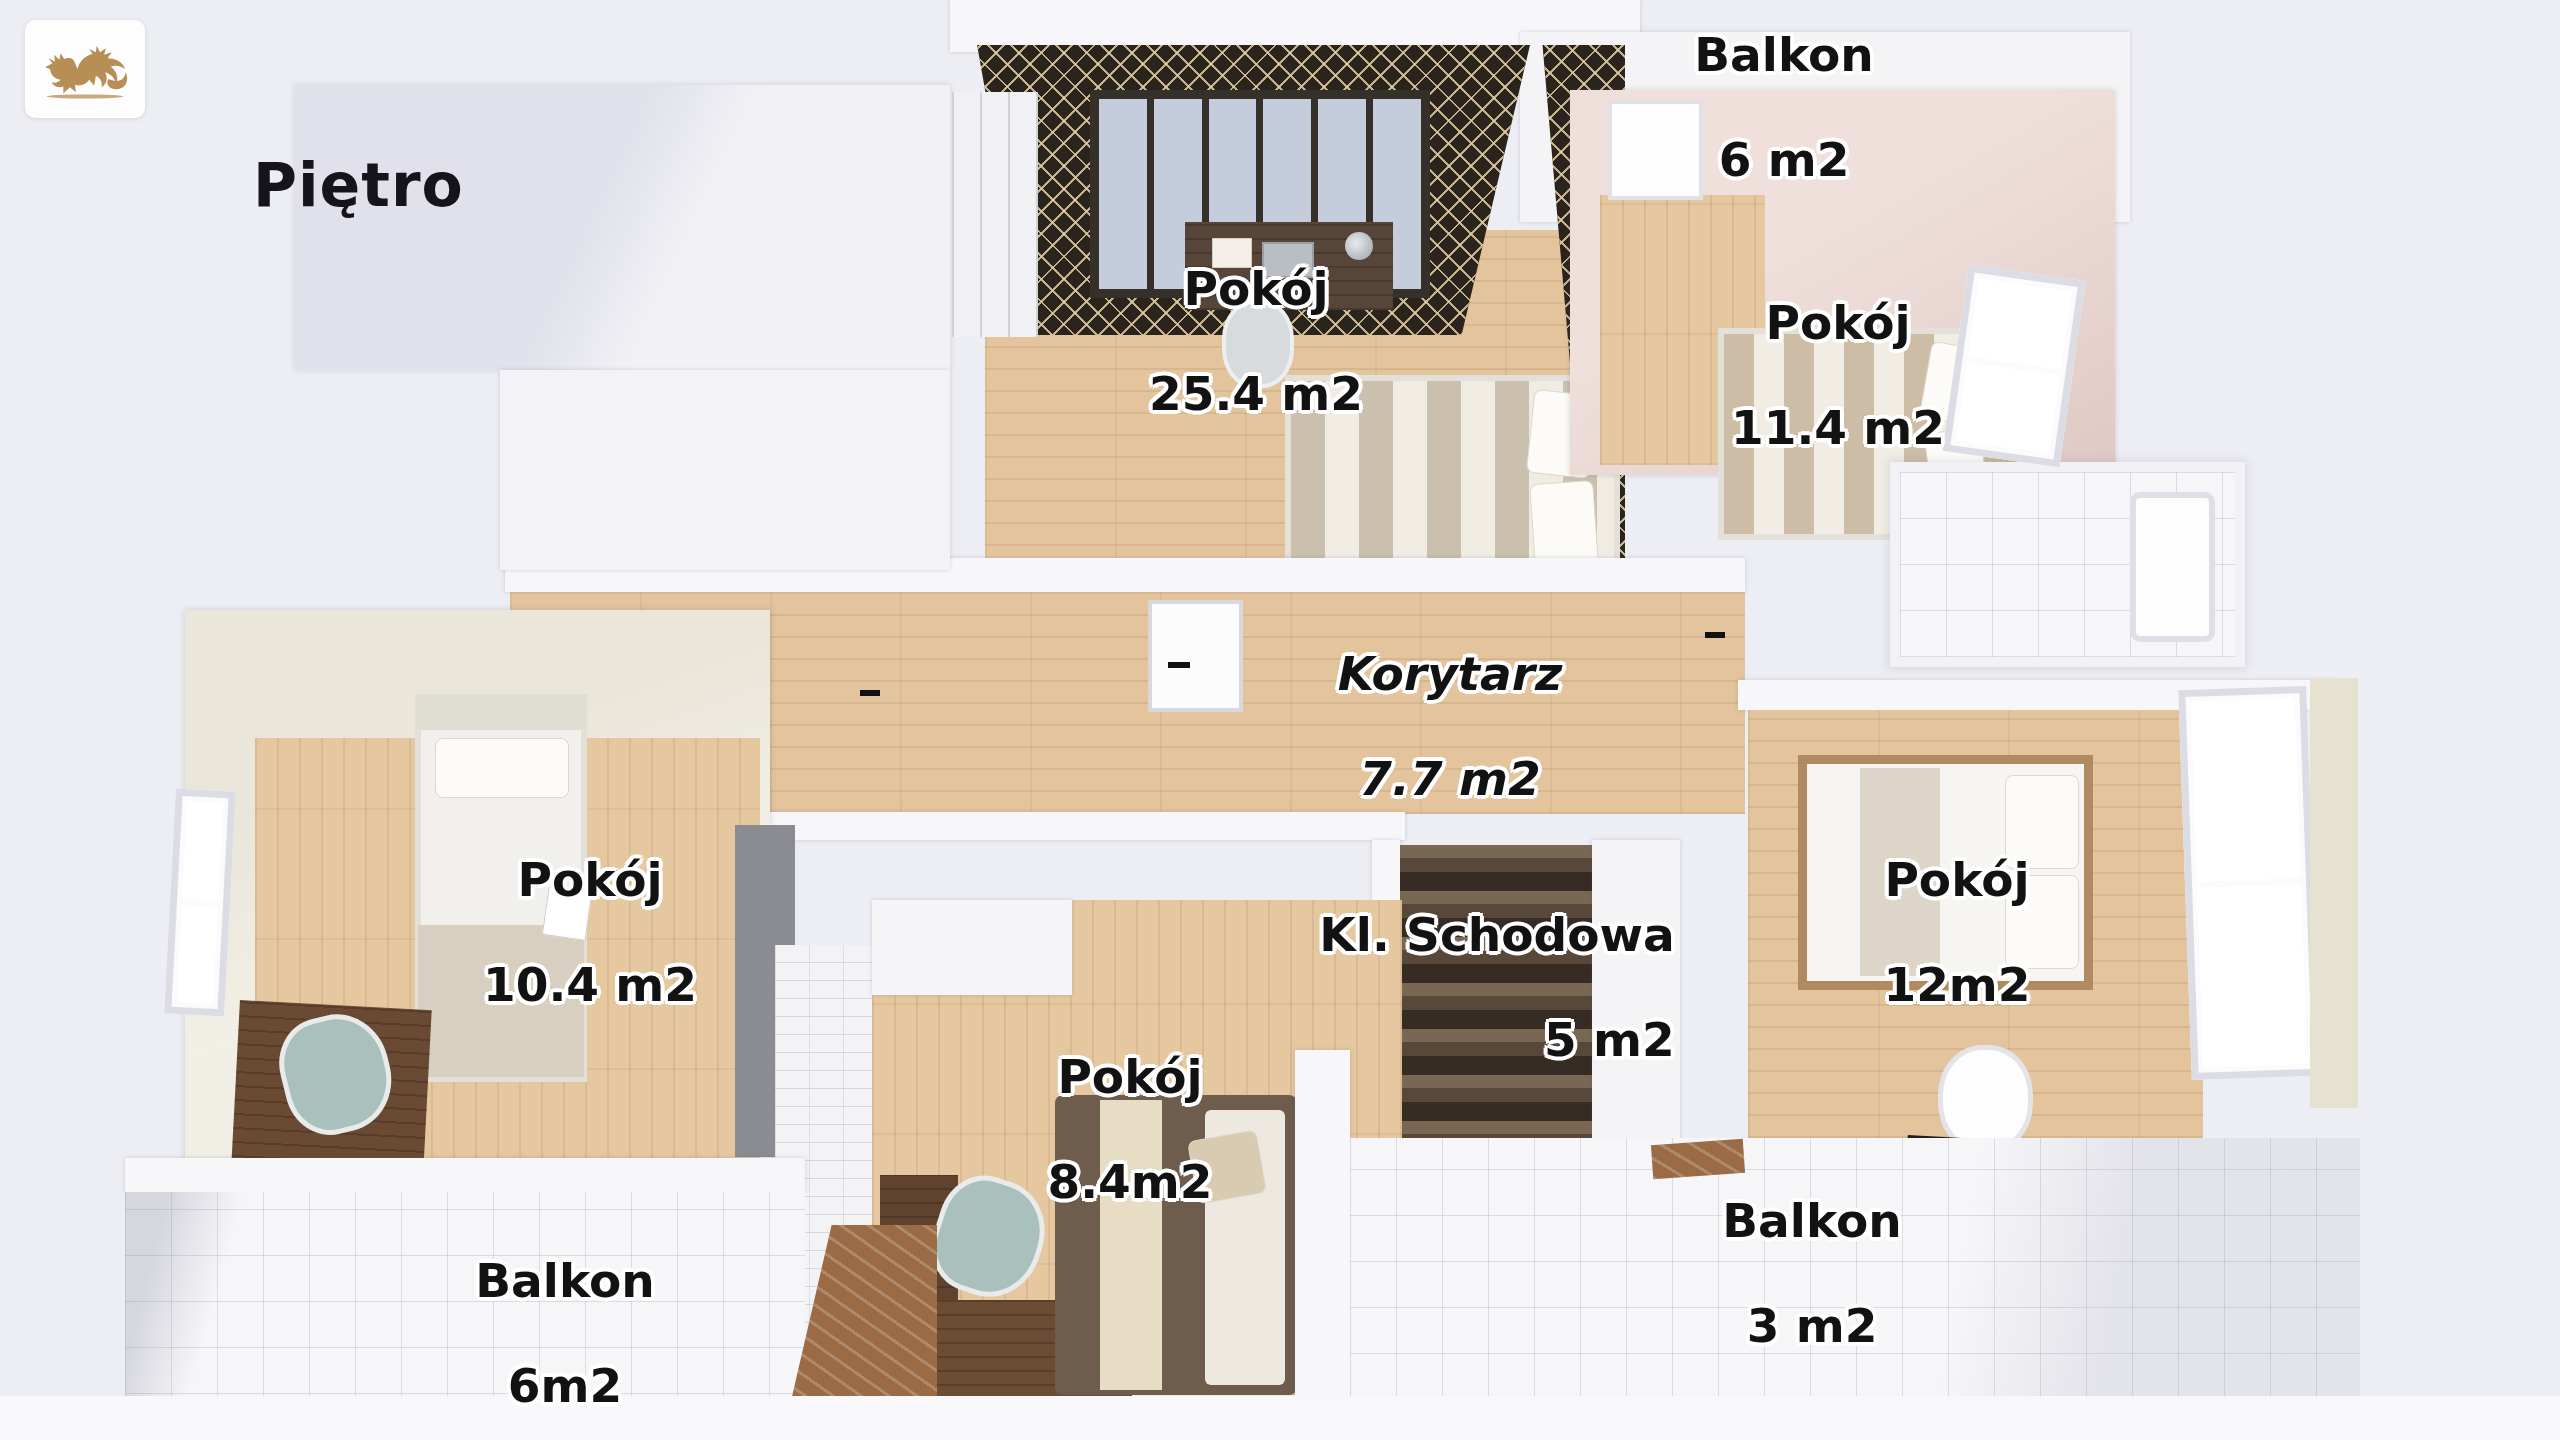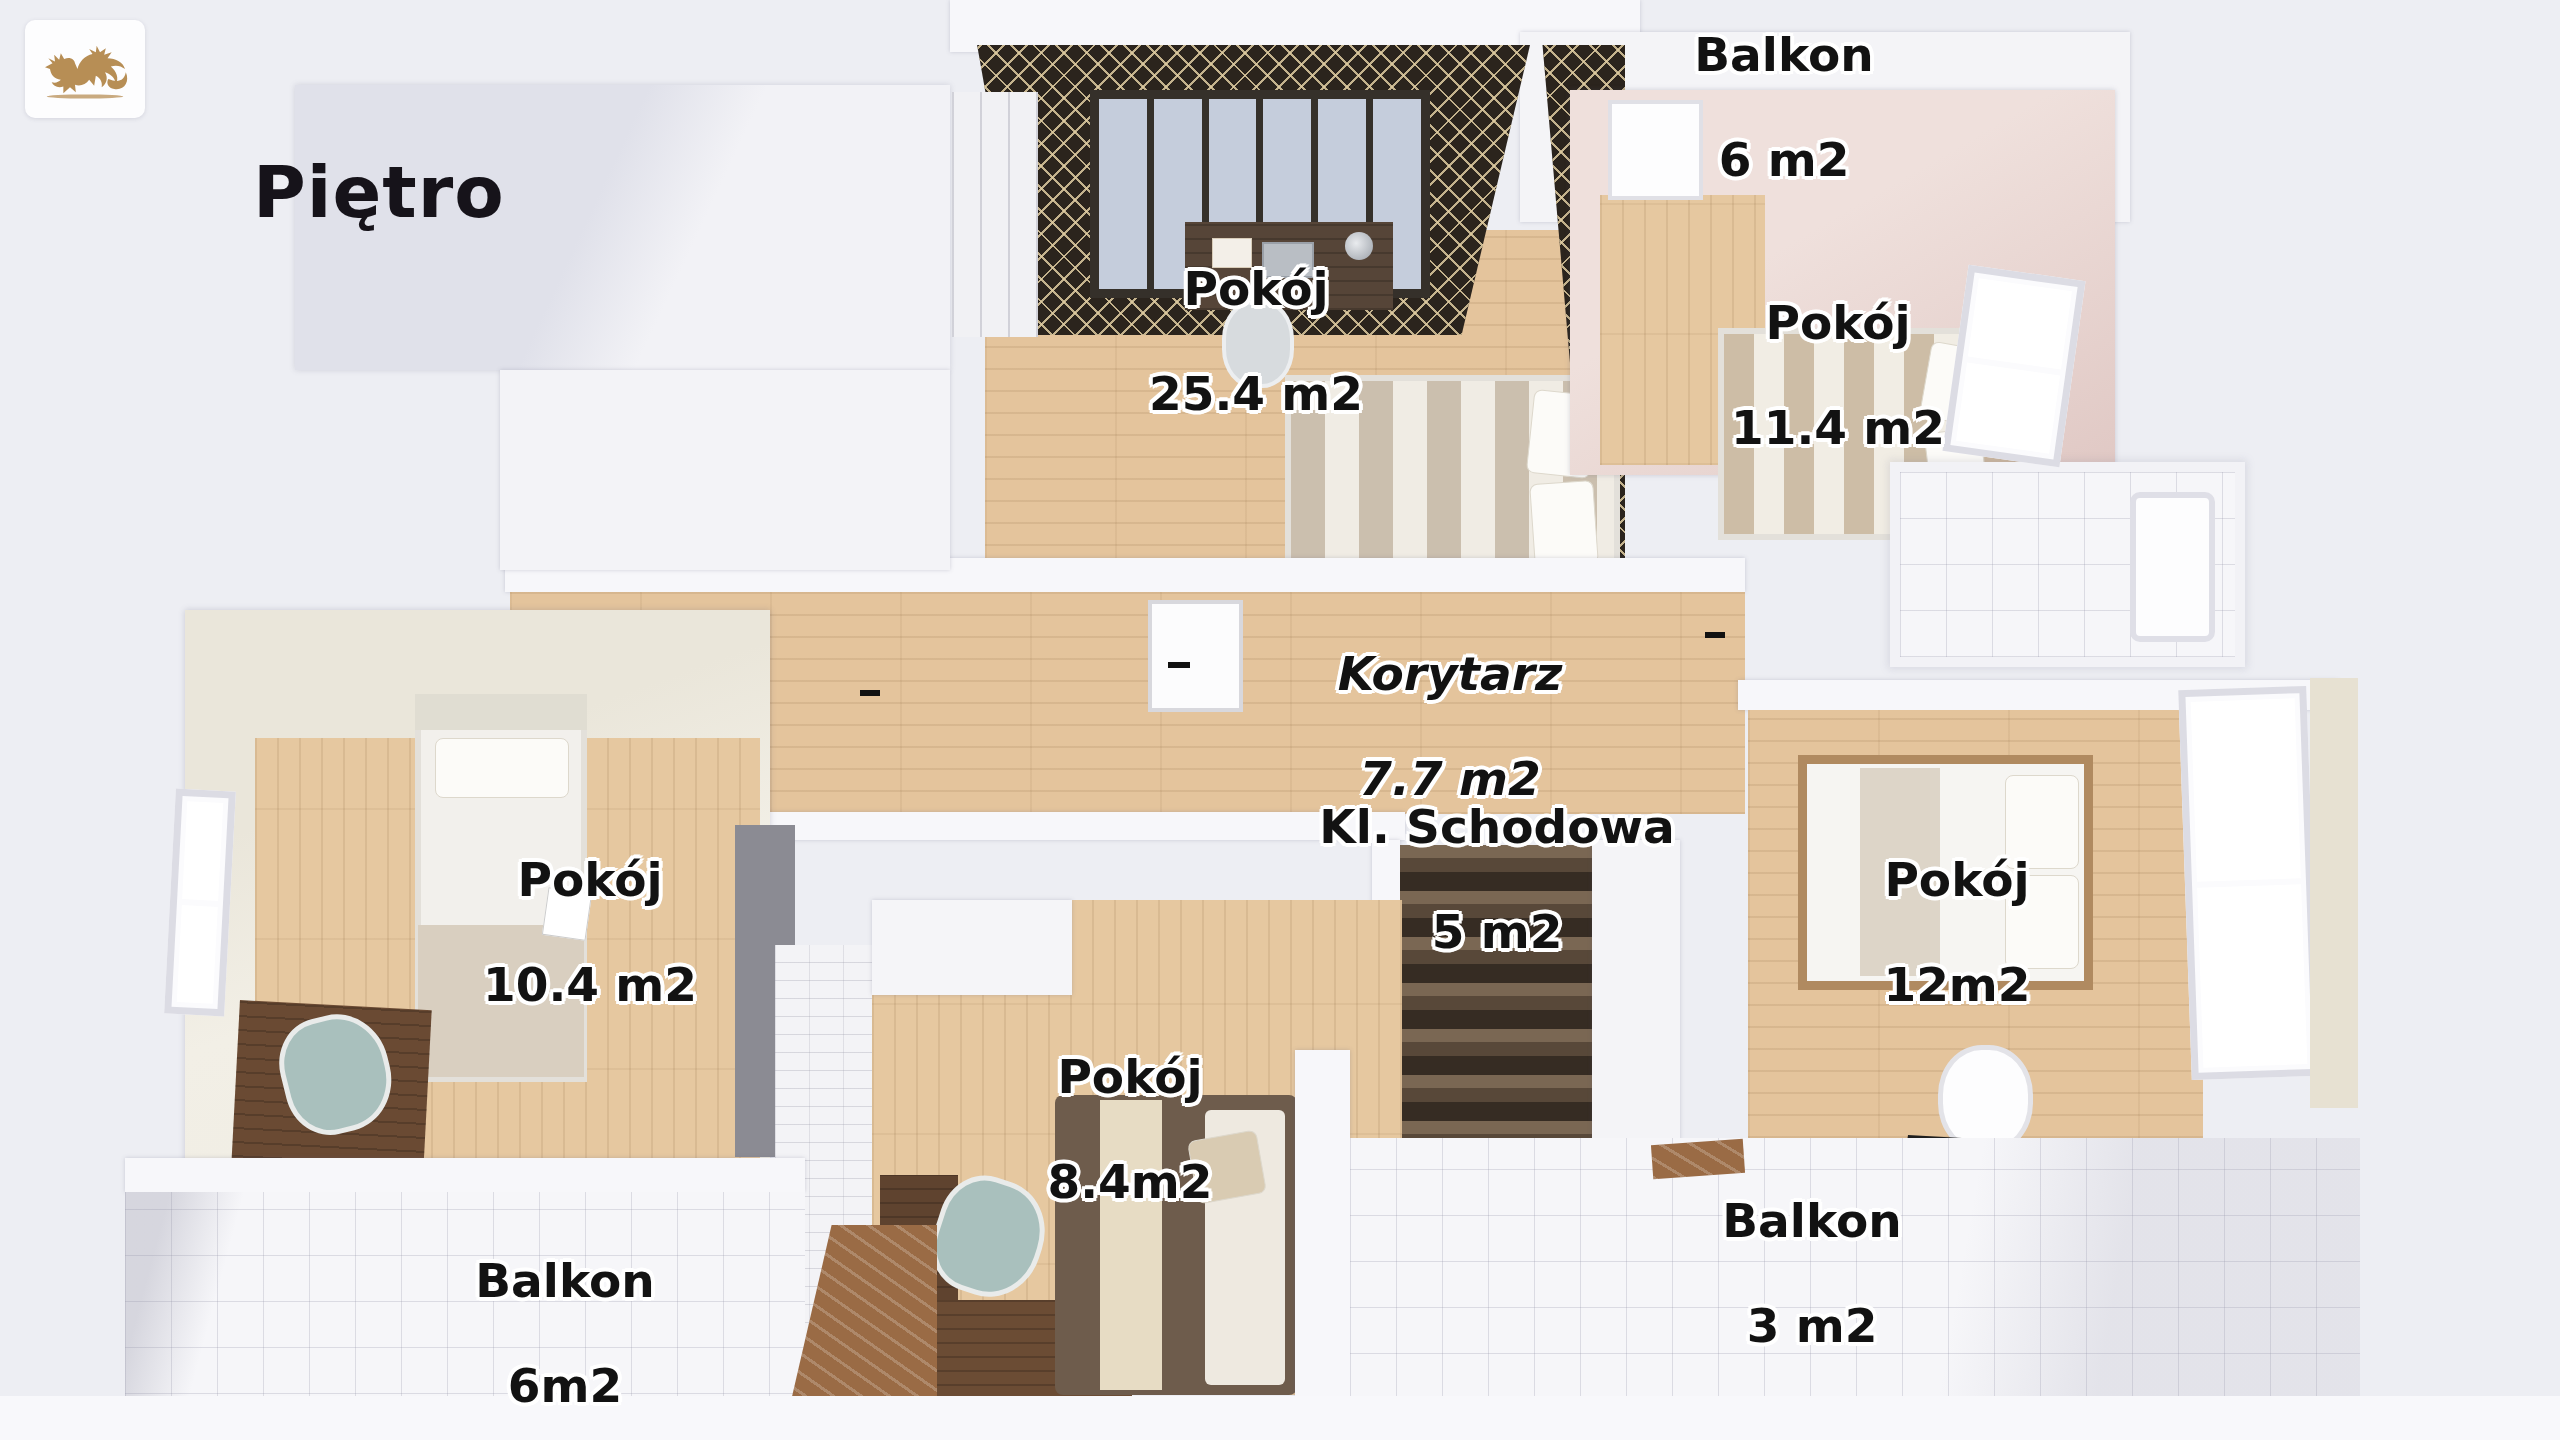--- a/index.html
+++ b/index.html
@@ -37,21 +37,21 @@
   .window-frame{background:#35302a;display:grid;gap:7px;padding:9px;box-sizing:border-box;}
   .pane{background:#c5cddc;}
   .wwin{background:#fbfbfd;border:7px solid #dcdce4;box-sizing:border-box;display:grid;gap:6px;padding:5px;}
   .wpane{background:#ffffff;}
   
   .room-label{position:absolute;transform:translate(-50%,-50%);text-align:center;
       font-weight:bold;font-size:47px;line-height:1.38;color:#121212;white-space:nowrap;z-index:40;
       text-shadow:-3px -3px 0 #fff,3px -3px 0 #fff,-3px 3px 0 #fff,3px 3px 0 #fff,
                   0 -4px 0 #fff,0 4px 0 #fff,-4px 0 0 #fff,4px 0 0 #fff;}
   .room-label span{display:block;margin-top:40px;}
-  .page-title{position:absolute;left:253px;top:150px;font-size:72px;font-weight:bold;
+  .page-title{position:absolute;left:253px;top:150px;font-size:60px;font-weight:bold;
       color:#16131a;z-index:45;letter-spacing:1px;}
   .logo-box{position:absolute;left:25px;top:20px;width:120px;height:98px;background:#fdfdfe;
       border-radius:10px;z-index:45;display:flex;align-items:center;justify-content:center;
       box-shadow:0 1px 4px rgba(100,100,130,.18);}
 </style>
 </head>
 <body>
 
 <div class="scene">
 
@@ -215,21 +215,21 @@
     <span>Pokój</span>
     <span>11.4 m2</span>
   </div>
 
 
   <div class="room-label" style="left:1450px;top:707px;font-style:italic;">
     <span>Korytarz</span>
     <span>7.7 m2</span>
   </div>
 
-  <div class="room-label" style="left:1497px;top:860px;">
+  <div class="room-label" style="left:1497px;top:968px;text-align:right;">
     <span>Kl. Schodowa</span>
     <span>5 m2</span>
   </div>
 
   <div class="room-label" style="left:1957px;top:913px;">
     <span>Pokój</span>
     <span>12m2</span>
   </div>
 
   <div class="room-label" style="left:590px;top:913px;">

